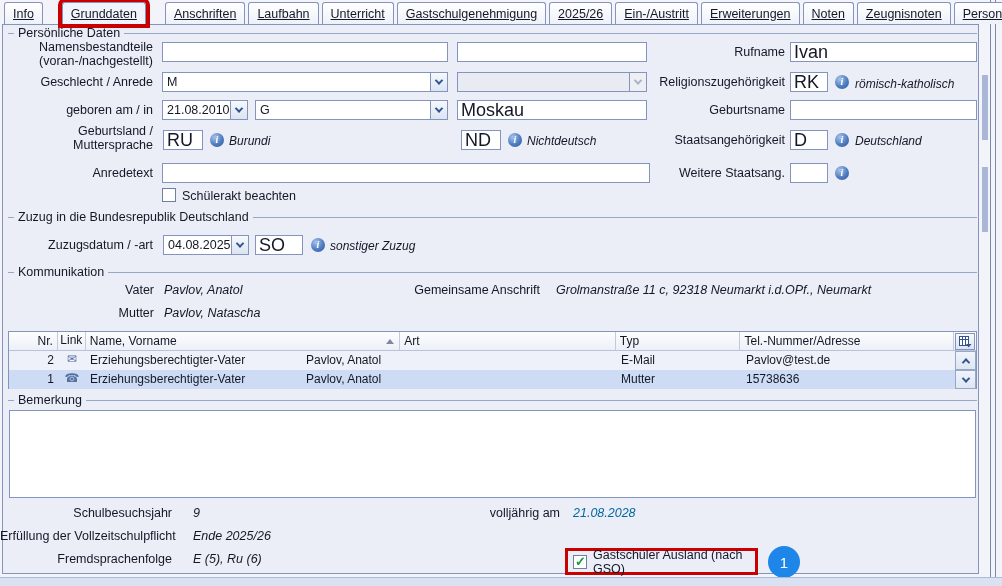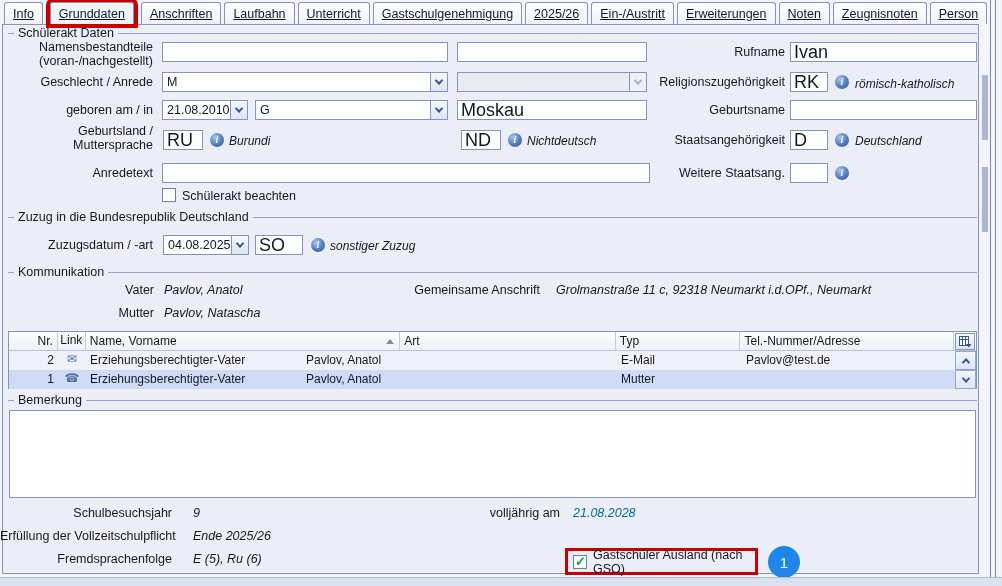--- a/index.html
+++ b/index.html
@@ -5,21 +5,21 @@
   * { box-sizing:border-box; margin:0; padding:0; }
   html,body { width:1002px; height:586px; }
   body { font-family:"Liberation Sans", sans-serif; font-size:12.5px; color:#141826; background:#f3f4fa; }
   .screen { position:relative; width:1002px; height:586px; overflow:hidden; background:#f3f4fa; }
   .panel { position:absolute; left:2px; top:24px; width:977px; height:550px; background:#ebedf7; border:1px solid #8494bd; }
 
   
   .tabbar { position:absolute; left:4px; top:2px; display:flex; gap:3px; align-items:flex-end; z-index:6; }
   .tab { height:22px; padding:0 8px; display:flex; align-items:center; background:linear-gradient(#ffffff,#eef1f8);
          border:1px solid #8494bd; border-bottom:none; border-radius:3px 3px 0 0; white-space:nowrap; cursor:default;text-decoration:underline; }
-  .tab.active { background:#f2f4fb; outline:4px solid #c80000; outline-offset:0; margin:0 4px; z-index:7; }
+  .tab.active { background:#f2f4fb; outline:4px solid #c80000; outline-offset:0; margin:0 16px; z-index:7; }
 
   
   .group { position:absolute; left:8px; width:969px; border-top:1px solid #9aa6c6; }
   .group-label { position:absolute; top:-8px; left:6px; background:#ebedf7; padding:0 4px; white-space:nowrap; }
 
   .lbl { position:absolute; text-align:right; white-space:nowrap; }
   .val { position:absolute; font-style:italic; white-space:nowrap; }
   .hint { position:absolute; font-style:italic; font-size:12px; white-space:nowrap; }
   .green { color:#0369a1; }
 
@@ -93,21 +93,21 @@
     <div class="tab">Gastschulgenehmigung</div>
     <div class="tab">2025/26</div>
     <div class="tab">Ein-/Austritt</div>
     <div class="tab">Erweiterungen</div>
     <div class="tab">Noten</div>
     <div class="tab">Zeugnisnoten</div>
     <div class="tab">Person</div>
   </div>
 
   <div class="group" style="top:33px">
-    <span class="group-label">Schülerakt Daten</span>
+    <span class="group-label">Persönliche Daten</span>
   </div>
 
   <div class="lbl" style="left:0;width:153px;top:40px">Namensbestandteile</div>
   <div class="lbl" style="left:0;width:153px;top:54px">(voran-/nachgestellt)</div>
   <input class="field" style="left: 162px; top: 42px; width: 286px;" value="">
   <input class="field" style="left: 457px; top: 42px; width: 190px;" value="">
   <div class="lbl" style="left:630px;width:155px;top:45px">Rufname</div>
   <input class="field" style="left: 790px; top: 42px; width: 187px;" value="Ivan">
 
   <div class="lbl" style="left:0;width:153px;top:75px">Geschlecht / Anrede</div>
@@ -211,20 +211,21 @@
       <div class="td w-name">Pavlov, Anatol</div>
       <div class="td w-typ">E-Mail</div>
       <div class="td w-adr">Pavlov@test.de</div>
     </div>
     <div class="tr selected">
       <div class="td w-nr">1</div>
       <div class="td w-link"><span class="rowicon">☎</span></div>
       <div class="td w-art">Erziehungsberechtigter-Vater</div>
       <div class="td w-name">Pavlov, Anatol</div>
       <div class="td w-typ">Mutter</div>
+      <div class="td w-adr">15738636</div>
     </div>
     <div class="tool-btn">
       <svg width="13" height="12" viewBox="0 0 13 12">
         <rect x="0.5" y="0.5" width="9" height="9" fill="#ffffff" stroke="#33548f"></rect>
         <line x1="3.5" y1="0.5" x2="3.5" y2="9.5" stroke="#33548f"></line>
         <line x1="6.5" y1="0.5" x2="6.5" y2="9.5" stroke="#33548f"></line>
         <line x1="0.5" y1="3.5" x2="9.5" y2="3.5" stroke="#33548f"></line>
         <path d="M7 8 L12.5 8 L9.7 11.5 Z" fill="#33548f"></path>
       </svg>
     </div>

